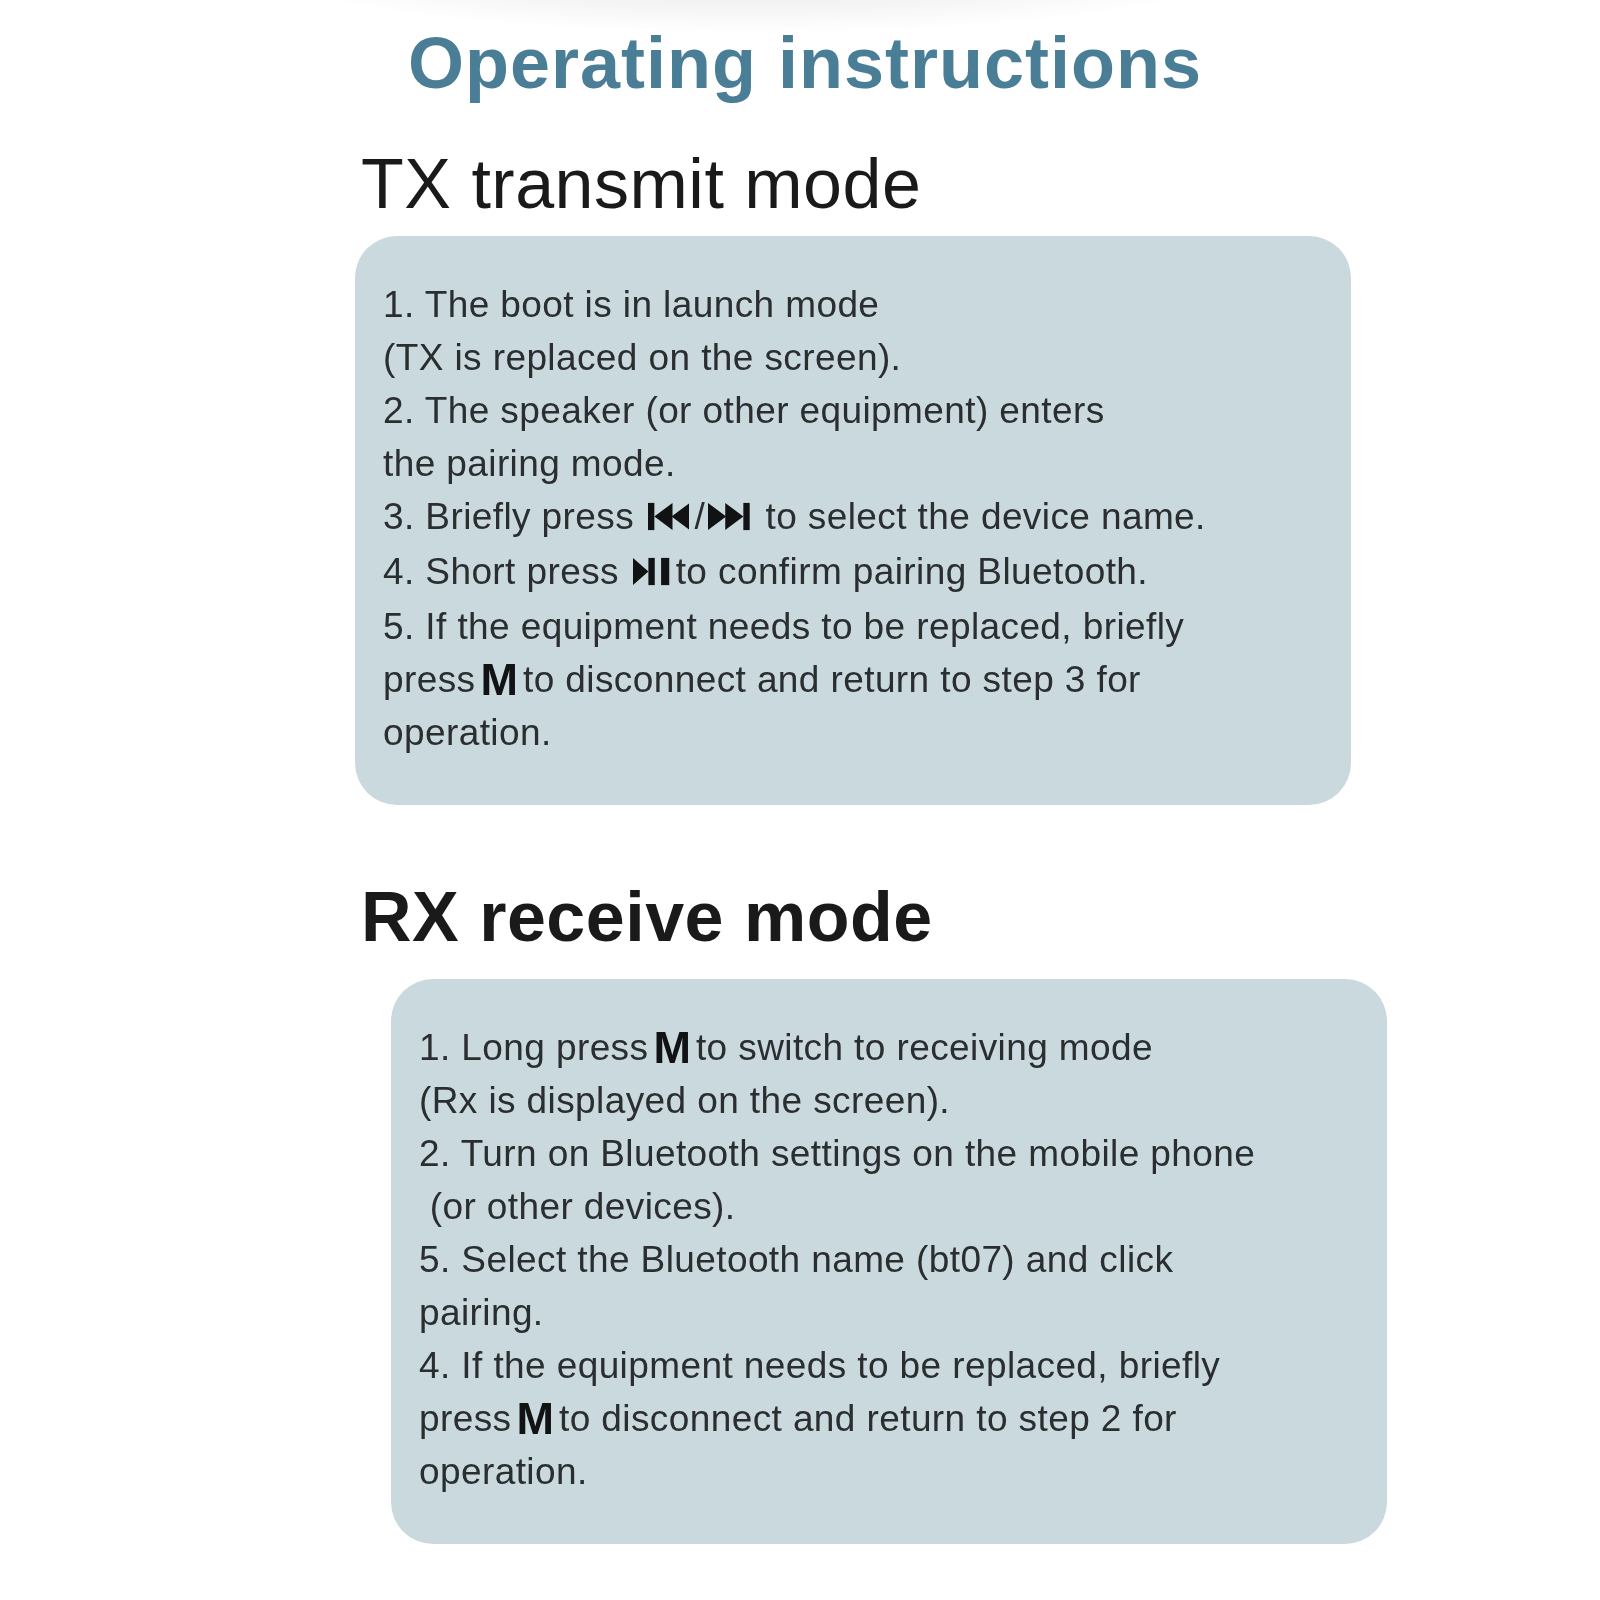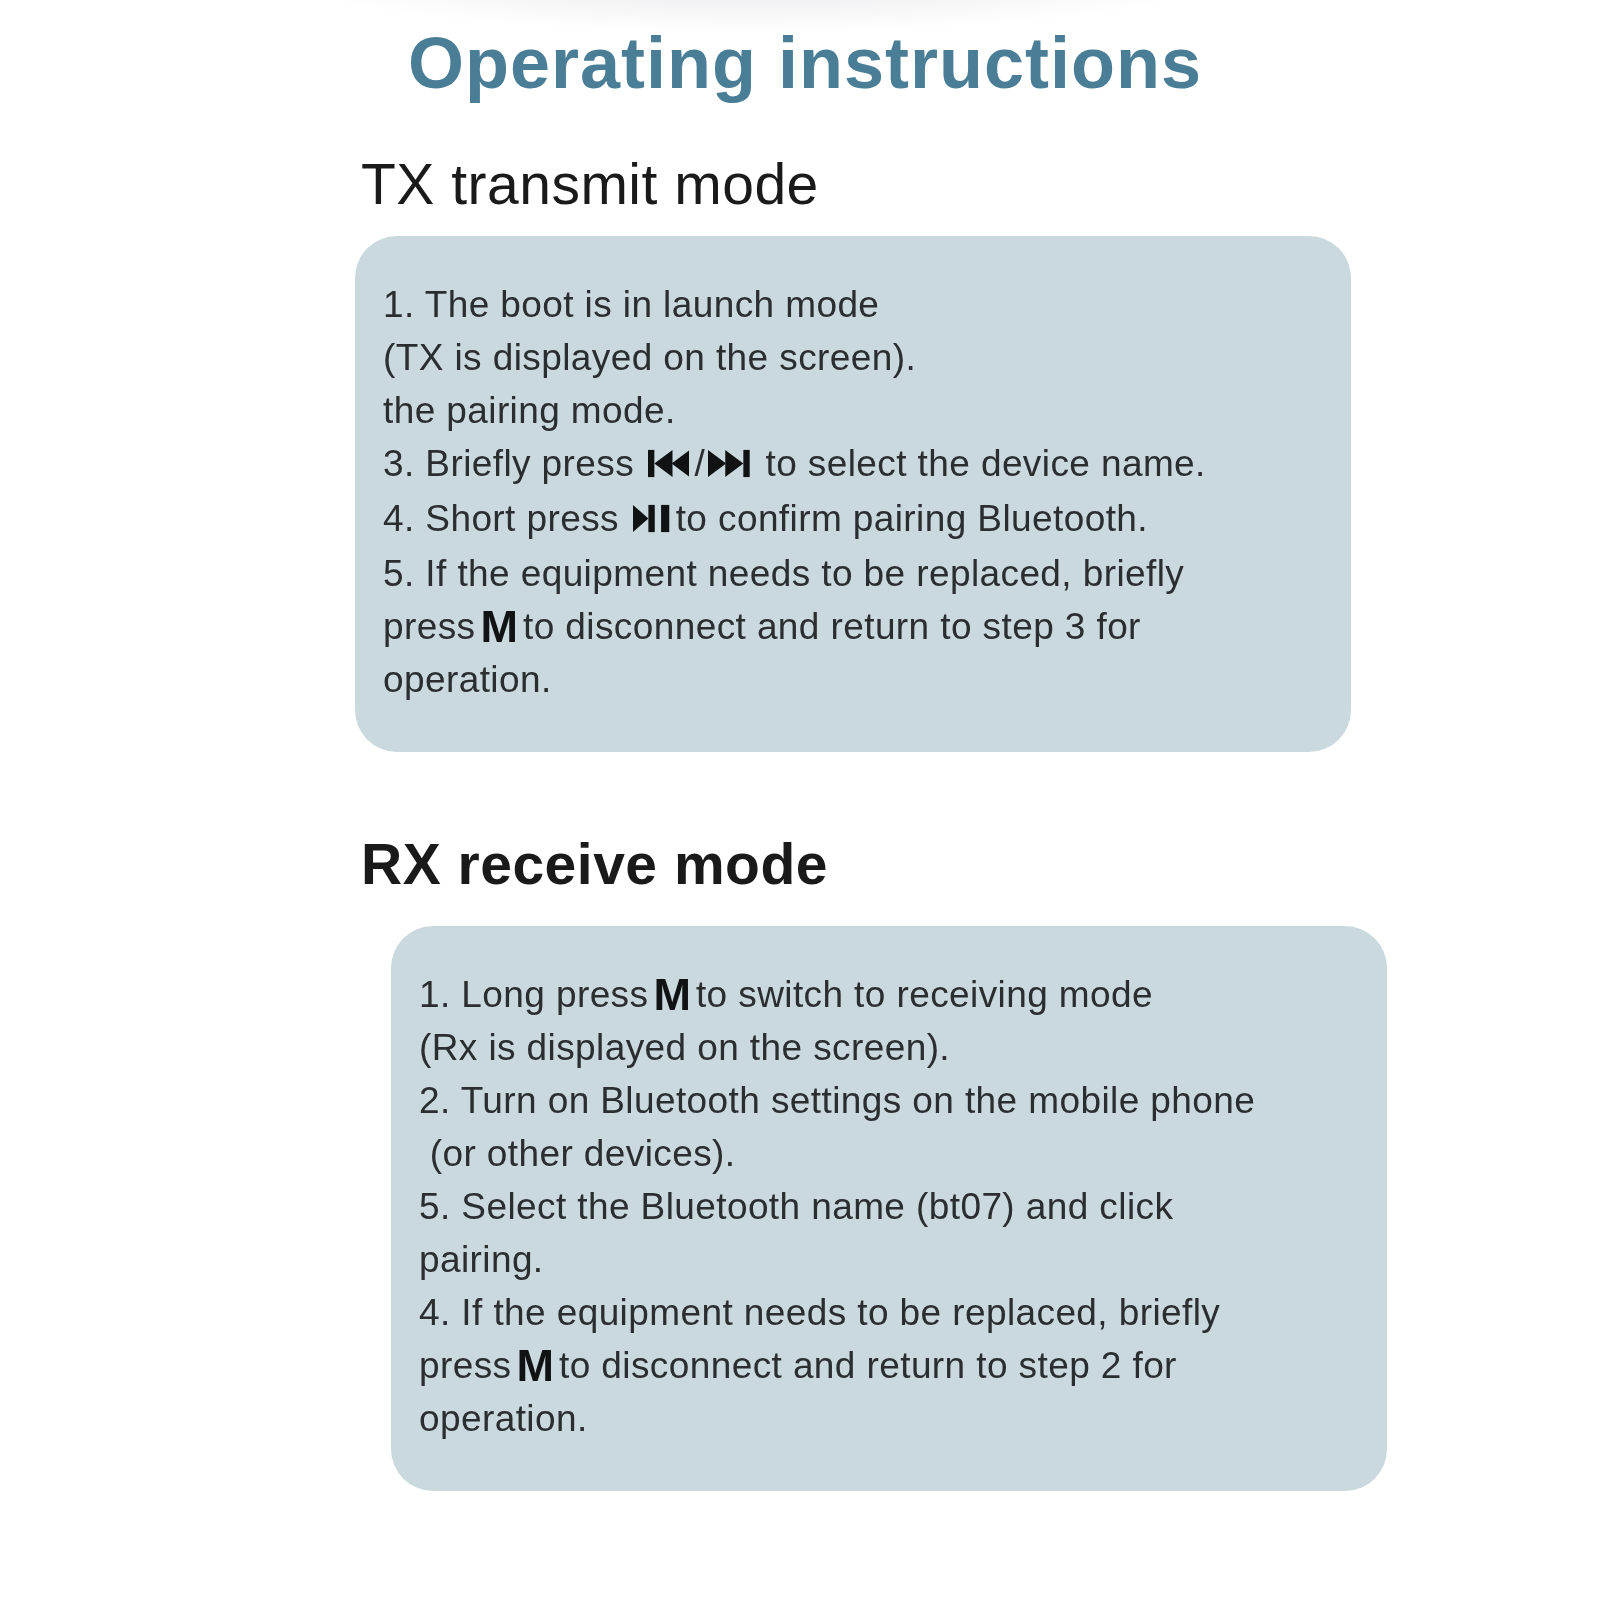--- a/index.html
+++ b/index.html
@@ -29,21 +29,21 @@
     padding-top: 24px;
     text-align: center;
     font-size: 72px;
     line-height: 78px;
     font-weight: 700;
     letter-spacing: 1px;
     color: #4a7e96;
   }
   .mode-heading {
     margin: 46px 0 0 6px;
-    font-size: 57px;
+    font-size: 70px;
     line-height: 72px;
     font-weight: 400;
     letter-spacing: 0.5px;
     color: #1a1a1a;
   }
   .mode-section.rx .mode-heading { margin-top: 76px; font-weight: bold; }
   .panel {
     box-sizing: border-box;
     margin-top: 16px;
     width: 996px;
@@ -87,21 +87,22 @@
 
 <div class="page">
   <div class="top-shade"></div>
   <div class="content">
     <h1 class="title">Operating instructions</h1>
 
     <section class="mode-section tx">
       <h2 class="mode-heading">TX transmit mode</h2>
       <div class="panel">
           <div class="step">1. The boot is in launch mode</div>
-          <div class="step">(TX is displayed on the screen).</div>
+          <div class="step">(TX is replaced on the screen).</div>
+          <div class="step">2. The speaker (or other equipment) enters</div>
           <div class="step">the pairing mode.</div>
           <div class="step">3. Briefly press <span class="inline-icon"><svg viewBox="0 0 46 32" xmlns="http://www.w3.org/2000/svg">
                 <rect x="0" y="1" width="7" height="30"></rect>
                 <polygon points="27,1 27,31 7,16"></polygon>
                 <polygon points="46,1 46,31 26,16"></polygon>
               </svg></span>/<span class="inline-icon"><svg viewBox="0 0 46 32" xmlns="http://www.w3.org/2000/svg">
                 <polygon points="0,1 0,31 20,16"></polygon>
                 <polygon points="19,1 19,31 39,16"></polygon>
                 <rect x="39" y="1" width="7" height="30"></rect>
               </svg></span> to select the device name.</div>

